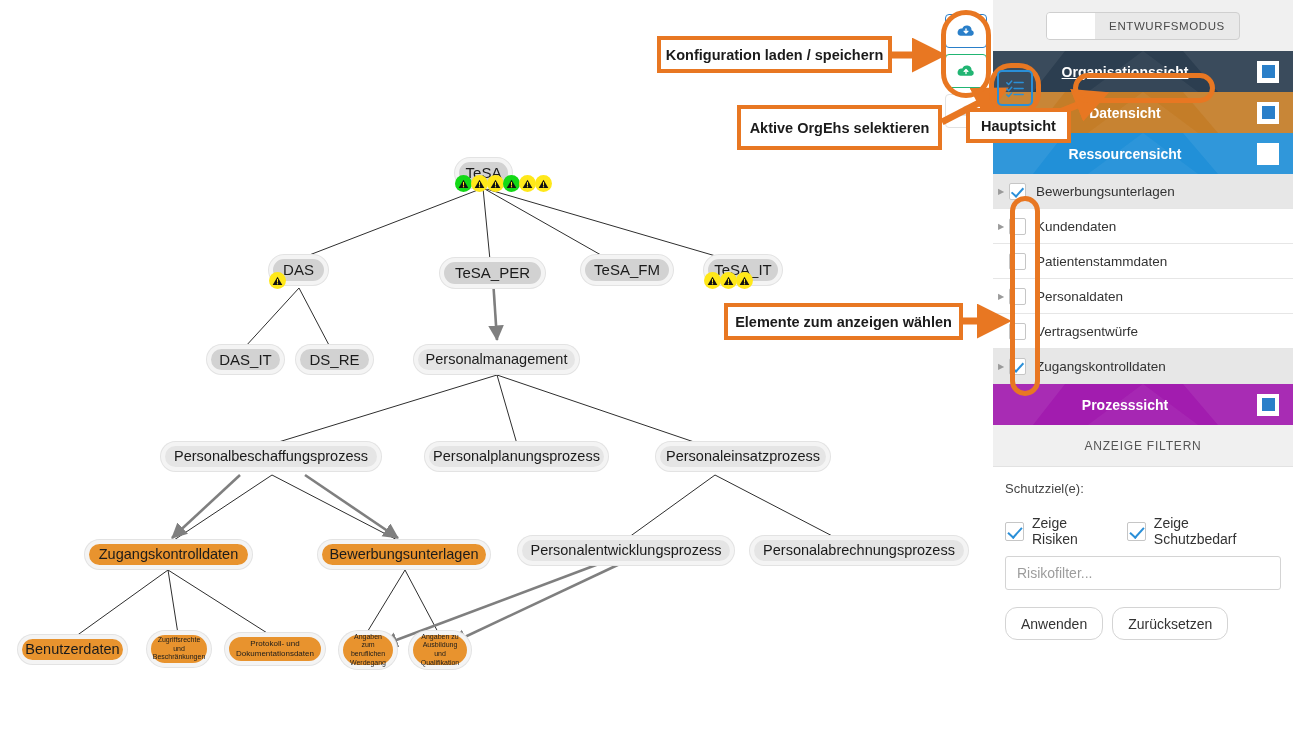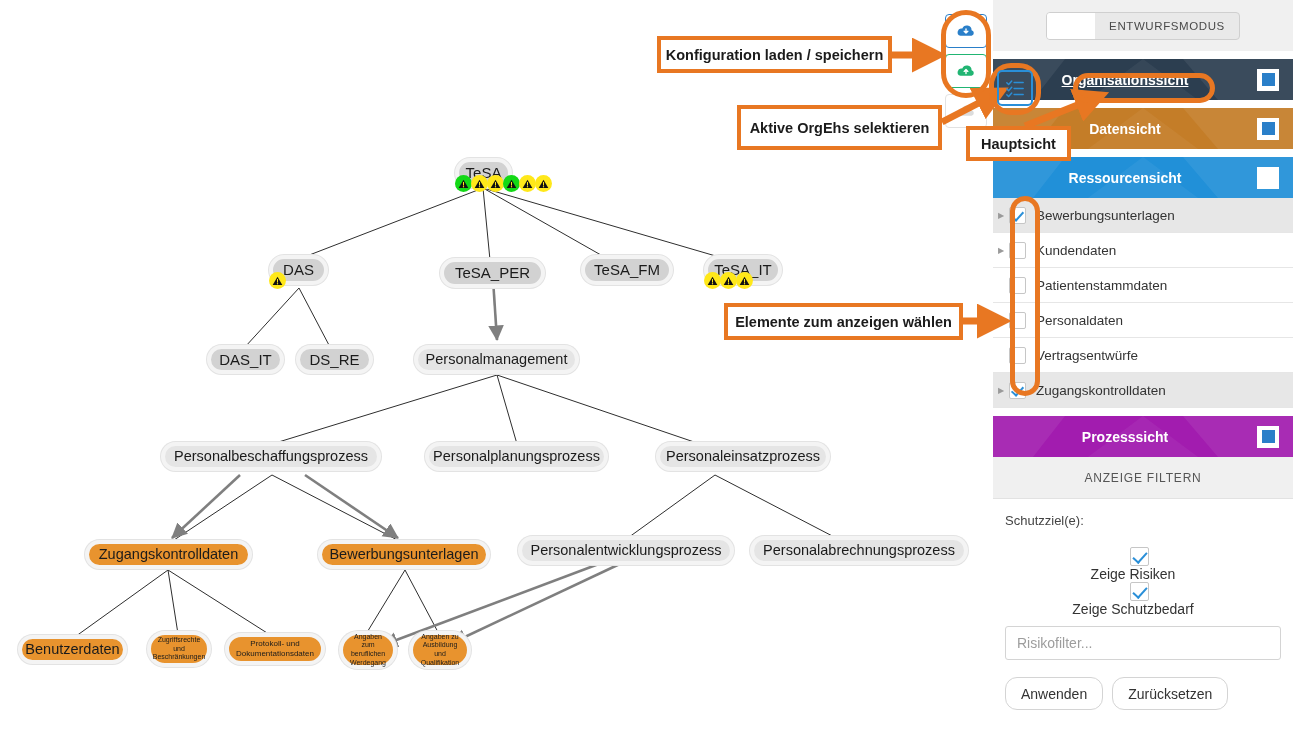--- a/index.html
+++ b/index.html
@@ -71,21 +71,20 @@
     overflow:hidden;height:26px;
   }
   .toggle .knob{width:48px;background:#ffffff;}
   .toggle .tlabel{
     display:flex;align-items:center;padding:0 14px;
     font-size:11.5px;letter-spacing:.6px;color:#4a4a4a;
   }
   .viewbar{
     position:relative;height:41px;display:flex;align-items:center;
     overflow:hidden;
-    margin-top:8px;
   }
   .viewbar .vtitle{
     flex:1;text-align:center;font-weight:bold;font-size:14px;color:#ffffff;
     position:relative;z-index:2;
   }
   .viewbar .vtitle.underline{text-decoration:underline;}
   .vbox{
     width:22px;height:22px;background:#ffffff;margin-right:14px;
     position:relative;z-index:2;display:flex;align-items:center;justify-content:center;
     box-sizing:border-box;
@@ -122,21 +121,21 @@
   }
   #filter-body{padding:14px 12px 16px 12px;}
   .fl{font-size:13px;color:#444;margin-bottom:5px;}
   .fselect{
     height:31px;border:1px solid #d4d4d4;border-radius:3px;background:#fff;
     display:flex;align-items:center;padding:0 10px;font-size:14px;color:#555;
     box-sizing:border-box;
   }
   .fselect .val{flex:1;padding-left:5px;}
   .fselect .arrow{font-size:9px;color:#555;}
-  .checkline{display:flex;align-items:center;margin:19px 0 9px 0;flex-direction:column;}
+  .checkline{display:flex;align-items:center;margin:19px 0 9px 0;}
   .bigcb{
     width:19px;height:19px;border:1px solid #c6c6c6;background:#fff;border-radius:2px;
     position:relative;margin-right:8px;box-sizing:border-box;flex:0 0 19px;
   }
   .bigcb.checked::after{
     content:"";position:absolute;left:5px;top:1px;width:6px;height:12px;
     border:solid #2a8fd8;border-width:0 2.6px 2.6px 0;transform:rotate(42deg);
   }
   .cl-txt{font-size:14px;color:#333;margin-right:20px;}
   .finput{
@@ -366,21 +365,21 @@
     <div class="anno-ring" style="left: 1073px; top: 73px; width: 142px; height: 30px; border-radius: 15px;"></div>
     <div class="anno-ring" style="left: 1010px; top: 196px; width: 30px; height: 200px; border-radius: 15px;"></div>
   </div>
 <div id="annos-layer">
     <div class="anno" style="left: 657px; top: 36px; width: 235px; height: 37px;">
       <span>Konfiguration laden / speichern</span>
     </div>
     <div class="anno" style="left: 737px; top: 105px; width: 205px; height: 45px;">
       <span>Aktive OrgEhs selektieren</span>
     </div>
-    <div class="anno" style="left: 966px; top: 126px; width: 105px; height: 35px;">
+    <div class="anno" style="left: 966px; top: 108px; width: 105px; height: 35px;">
       <span>Hauptsicht</span>
     </div>
     <div class="anno" style="left: 724px; top: 303px; width: 239px; height: 37px;">
       <span>Elemente zum anzeigen wählen</span>
     </div>
   </div>
 
 <div id="cloudbar">
   <div class="cbtn blue">
     <svg width="20" height="16" viewBox="0 0 24 20">

